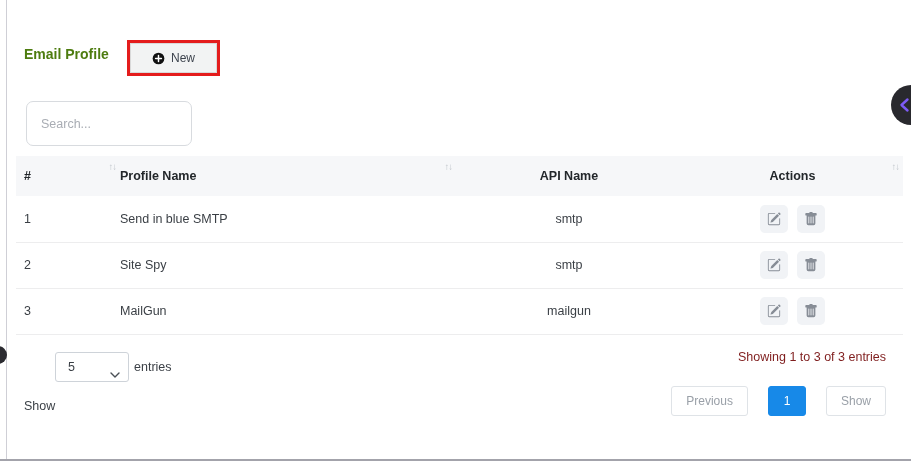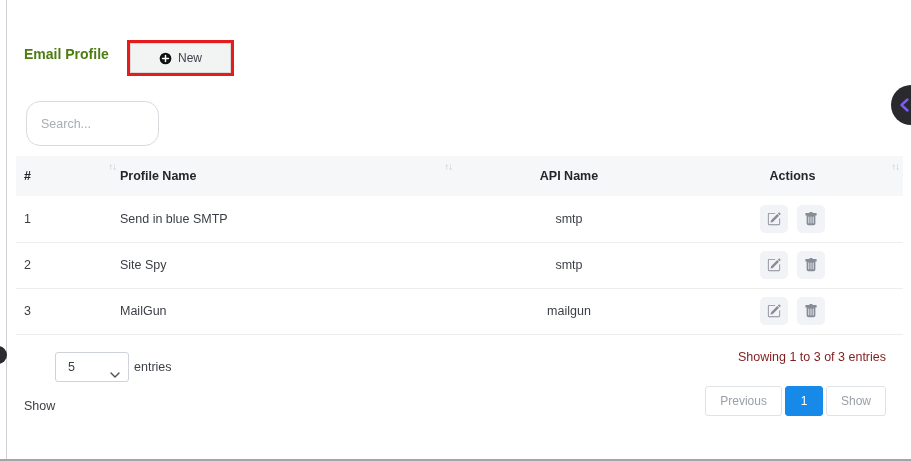--- a/index.html
+++ b/index.html
@@ -23,32 +23,32 @@
     border-radius:50%; background:#29292e; cursor:pointer;
   }
   .customizer-toggle svg { position:absolute; left:6px; top:12px; }
 
   .page-title {
     position:absolute; left:24px; top:46px;
     font-size:14px; font-weight:700; color:#4d7c0f;
   }
 
   .highlight-box {
-    position:absolute; left:127px; top:40px; width:107px; height:36px;
+    position:absolute; left:127px; top:40px; width:93px; height:36px;
     border:3px solid #e41c1c; background:#fff;
   }
   .new-button {
     position:absolute; inset:0; border:1px solid #d9d9d9; background:#f2f3f3;
     display:flex; align-items:center; justify-content:center; gap:6px;
     font-size:12px; color:#3d434d; cursor:pointer; font-family:inherit;
   }
 
   .search-input {
-    position:absolute; left:26px; top:101px; width:133px; height:45px;
-    border:1px solid #d8dbdf; border-radius:14px; padding:0 14px;
+    position:absolute; left:26px; top:101px; width:166px; height:45px;
+    border:1px solid #d8dbdf; border-radius:7px; padding:0 14px;
     font-size:12.5px; color:#3a3f45; outline:none; font-family:inherit;
   }
   .search-input::placeholder { color:#a9adb4; }
 
   .table-wrap { position:absolute; left:16px; top:156px; width:887px; }
   table { width:100%; border-collapse:collapse; table-layout:fixed; }
   thead th {
     height:40px; background:#f6f7f9; font-size:12.5px; font-weight:700;
     color:#23272b; text-align:left; position:relative; vertical-align:middle;
   }
@@ -73,21 +73,21 @@
   .length-select {
     width:100%; height:100%; border:1px solid #ced3d9; border-radius:3px;
     background:#fff; font-size:12.5px; color:#3a3f45; padding:0 22px 0 12px;
     appearance:none; -webkit-appearance:none; font-family:inherit; cursor:pointer;
   }
   .length-select-wrap .chev { position:absolute; right:9px; top:12px; pointer-events:none; }
   .entries-label { position:absolute; left:134px; top:360px; font-size:12.5px; color:#3c4147; }
 
   .info-text { position:absolute; right:25px; top:350px; font-size:12.5px; color:#7f1d1d; }
 
-  .pagination { position:absolute; right:25px; top:386px; display:flex; gap:3px; }
+  .pagination { position:absolute; right:25px; top:386px; display:flex; gap:20px; }
   .page-btn {
     height:30px; padding:0 14px; border:1px solid #dfe3e7; border-radius:3px;
     background:#fff; color:#9aa0a8; font-size:12px; cursor:pointer; font-family:inherit;
   }
   .page-btn.active {
     min-width:38px; padding:0; background:#1789e8; border-color:#1789e8;
     color:#ffffff;
   }
 </style>
 </head>

